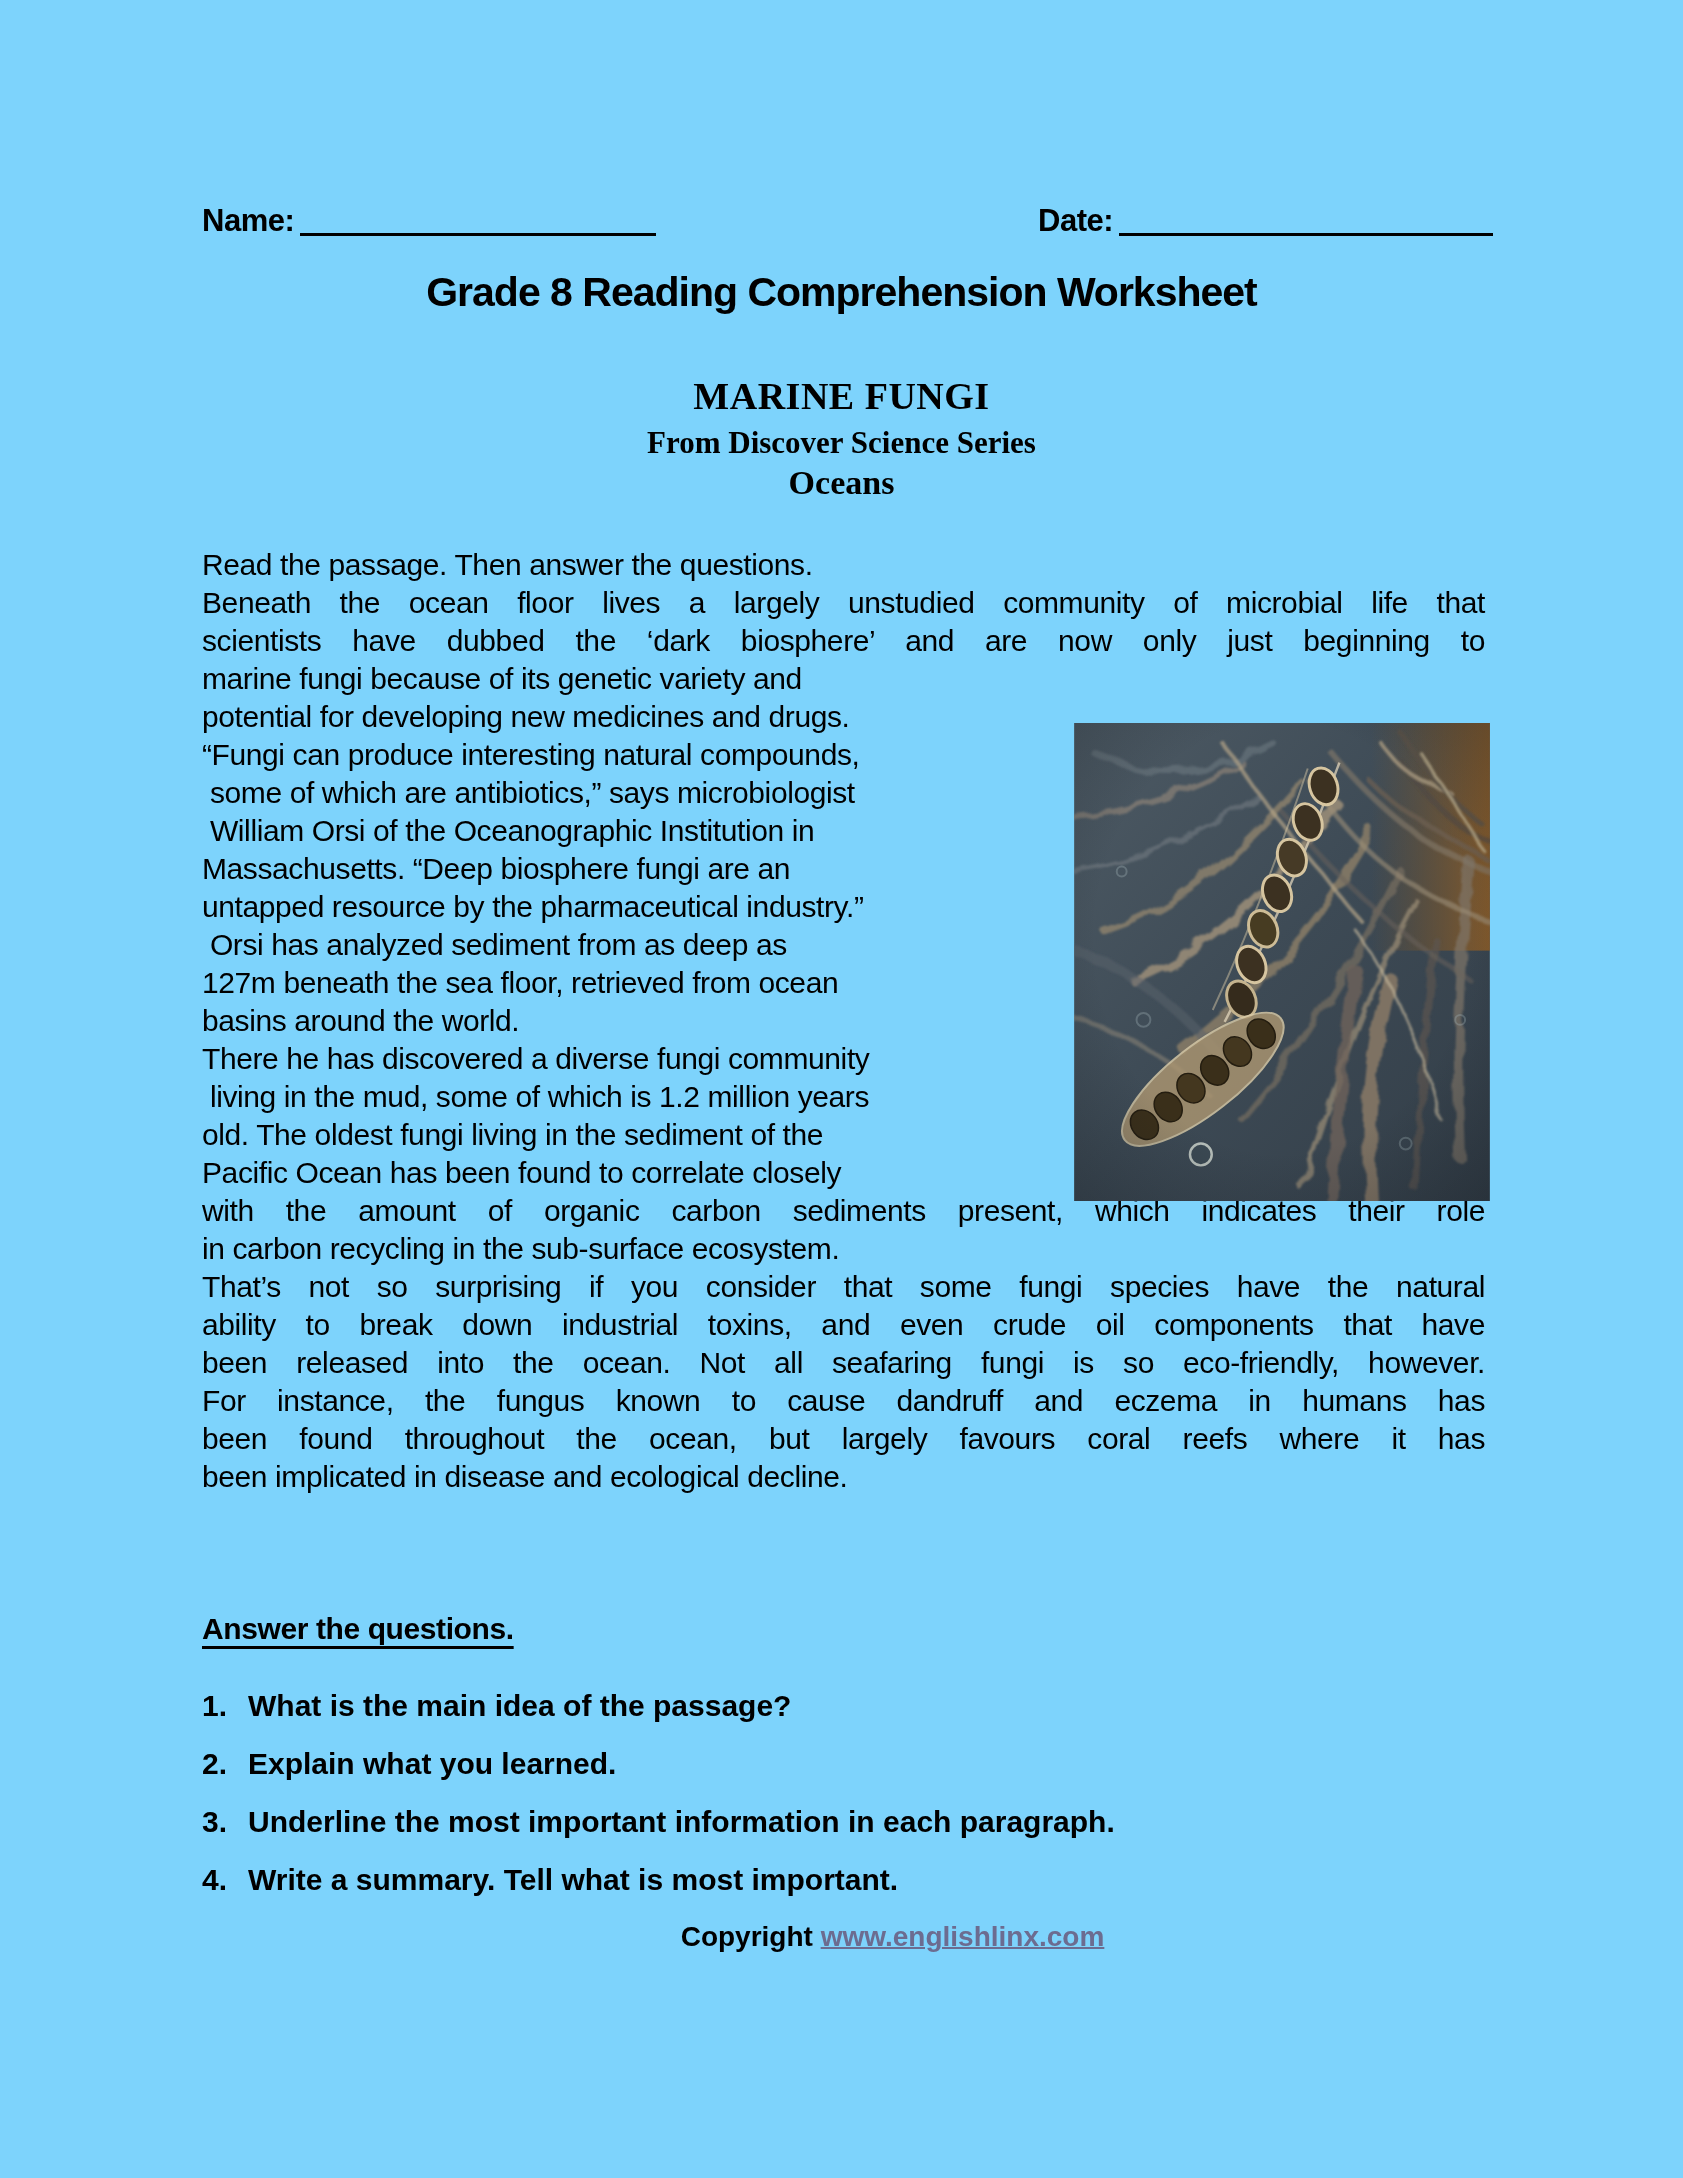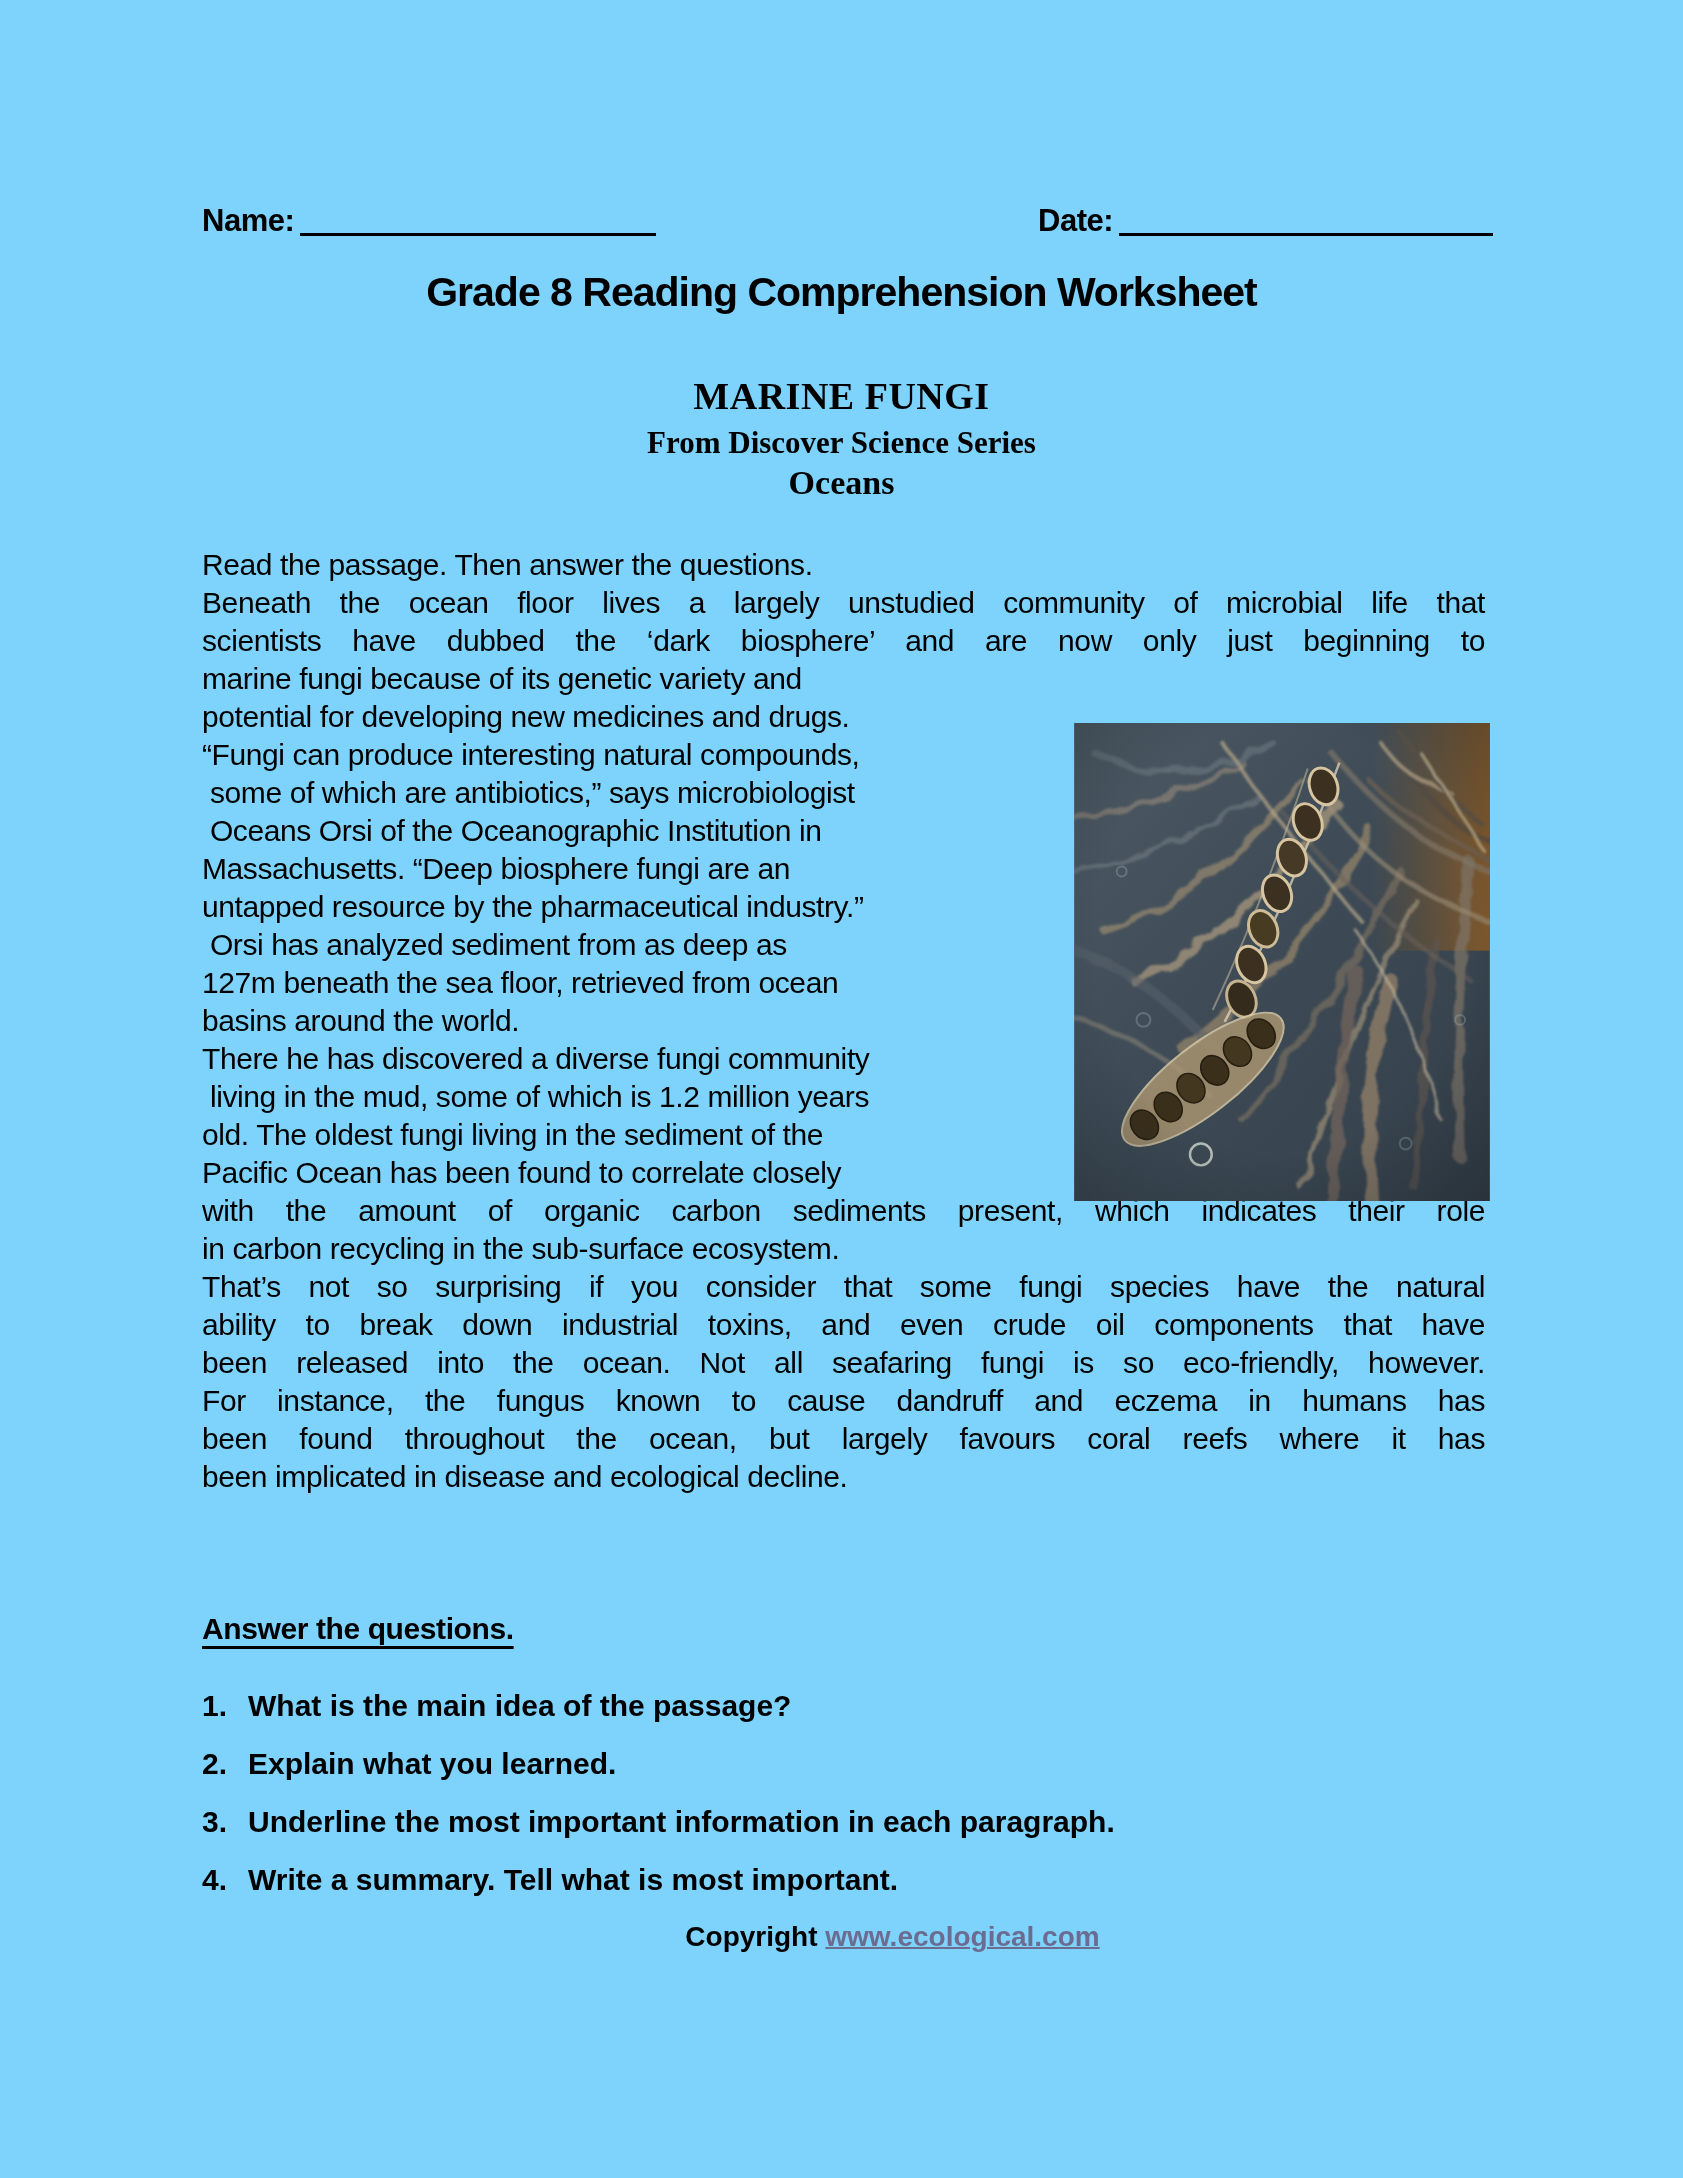--- a/index.html
+++ b/index.html
@@ -60,21 +60,21 @@
 
   <div class="passage">
     <div class="instructions">Read the passage. Then answer the questions.</div>
     <div id="passage-lines">
         <div class="pline just">Beneath the ocean floor lives a largely unstudied community of microbial life that</div>
         <div class="pline just">scientists have dubbed the ‘dark biosphere’ and are now only just beginning to</div>
         <div class="pline">marine fungi because of its genetic variety and</div>
         <div class="pline">potential for developing new medicines and drugs.</div>
         <div class="pline">“Fungi can produce interesting natural compounds,</div>
         <div class="pline"> some of which are antibiotics,” says microbiologist</div>
-        <div class="pline"> Oceans Orsi of the Oceanographic Institution in</div>
+        <div class="pline"> William Orsi of the Oceanographic Institution in</div>
         <div class="pline">Massachusetts. “Deep biosphere fungi are an</div>
         <div class="pline">untapped resource by the pharmaceutical industry.”</div>
         <div class="pline"> Orsi has analyzed sediment from as deep as</div>
         <div class="pline">127m beneath the sea floor, retrieved from ocean</div>
         <div class="pline">basins around the world.</div>
         <div class="pline">There he has discovered a diverse fungi community</div>
         <div class="pline"> living in the mud, some of which is 1.2 million years</div>
         <div class="pline">old. The oldest fungi living in the sediment of the</div>
         <div class="pline">Pacific Ocean has been found to correlate closely</div>
         <div class="pline just">with the amount of organic carbon sediments present, which indicates their role</div>
@@ -170,17 +170,17 @@
   <div class="answer-heading">Answer the questions.</div>
   <ol class="questions" id="questions-list">
       <li><span class="qnum">1.</span><span>What is the main idea of the passage?</span></li>
       <li><span class="qnum">2.</span><span>Explain what you learned.</span></li>
       <li><span class="qnum">3.</span><span>Underline the most important information in each paragraph.</span></li>
       <li><span class="qnum">4.</span><span>Write a summary. Tell what is most important.</span></li>
     </ol>
 
   <div class="copyright">
     <span>Copyright</span>
-    <a>www.ecological.com</a>
+    <a>www.englishlinx.com</a>
   </div>
 
 </div>
 
 
 </body></html>

